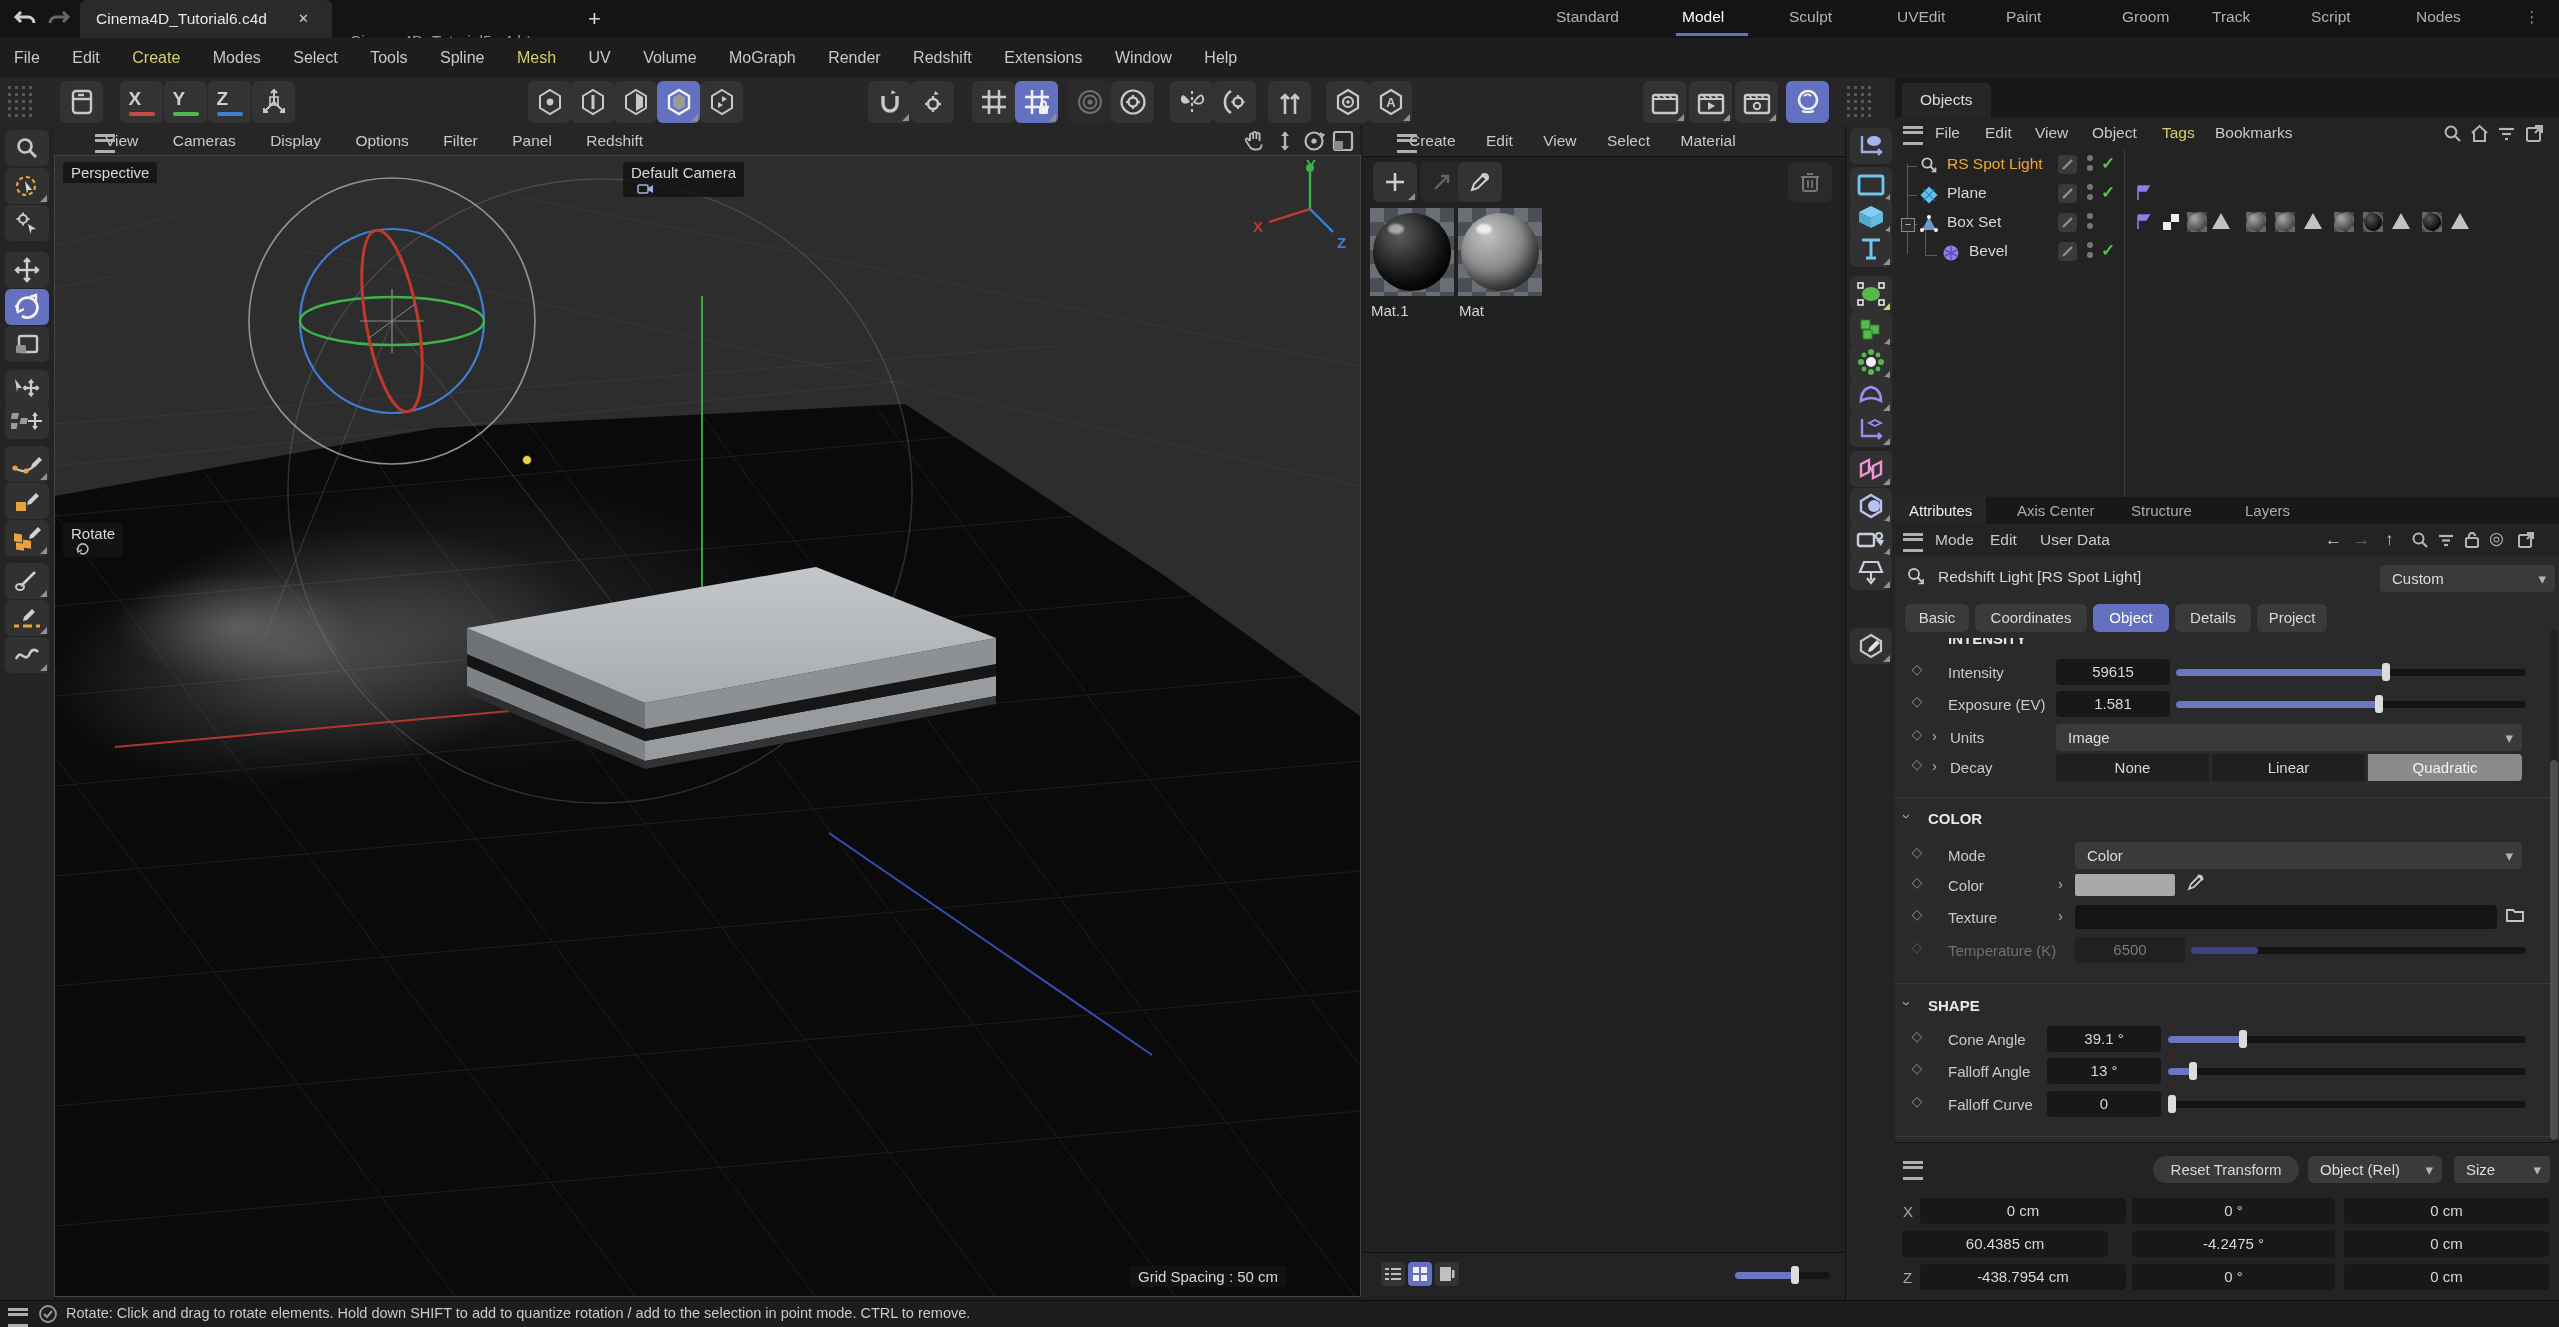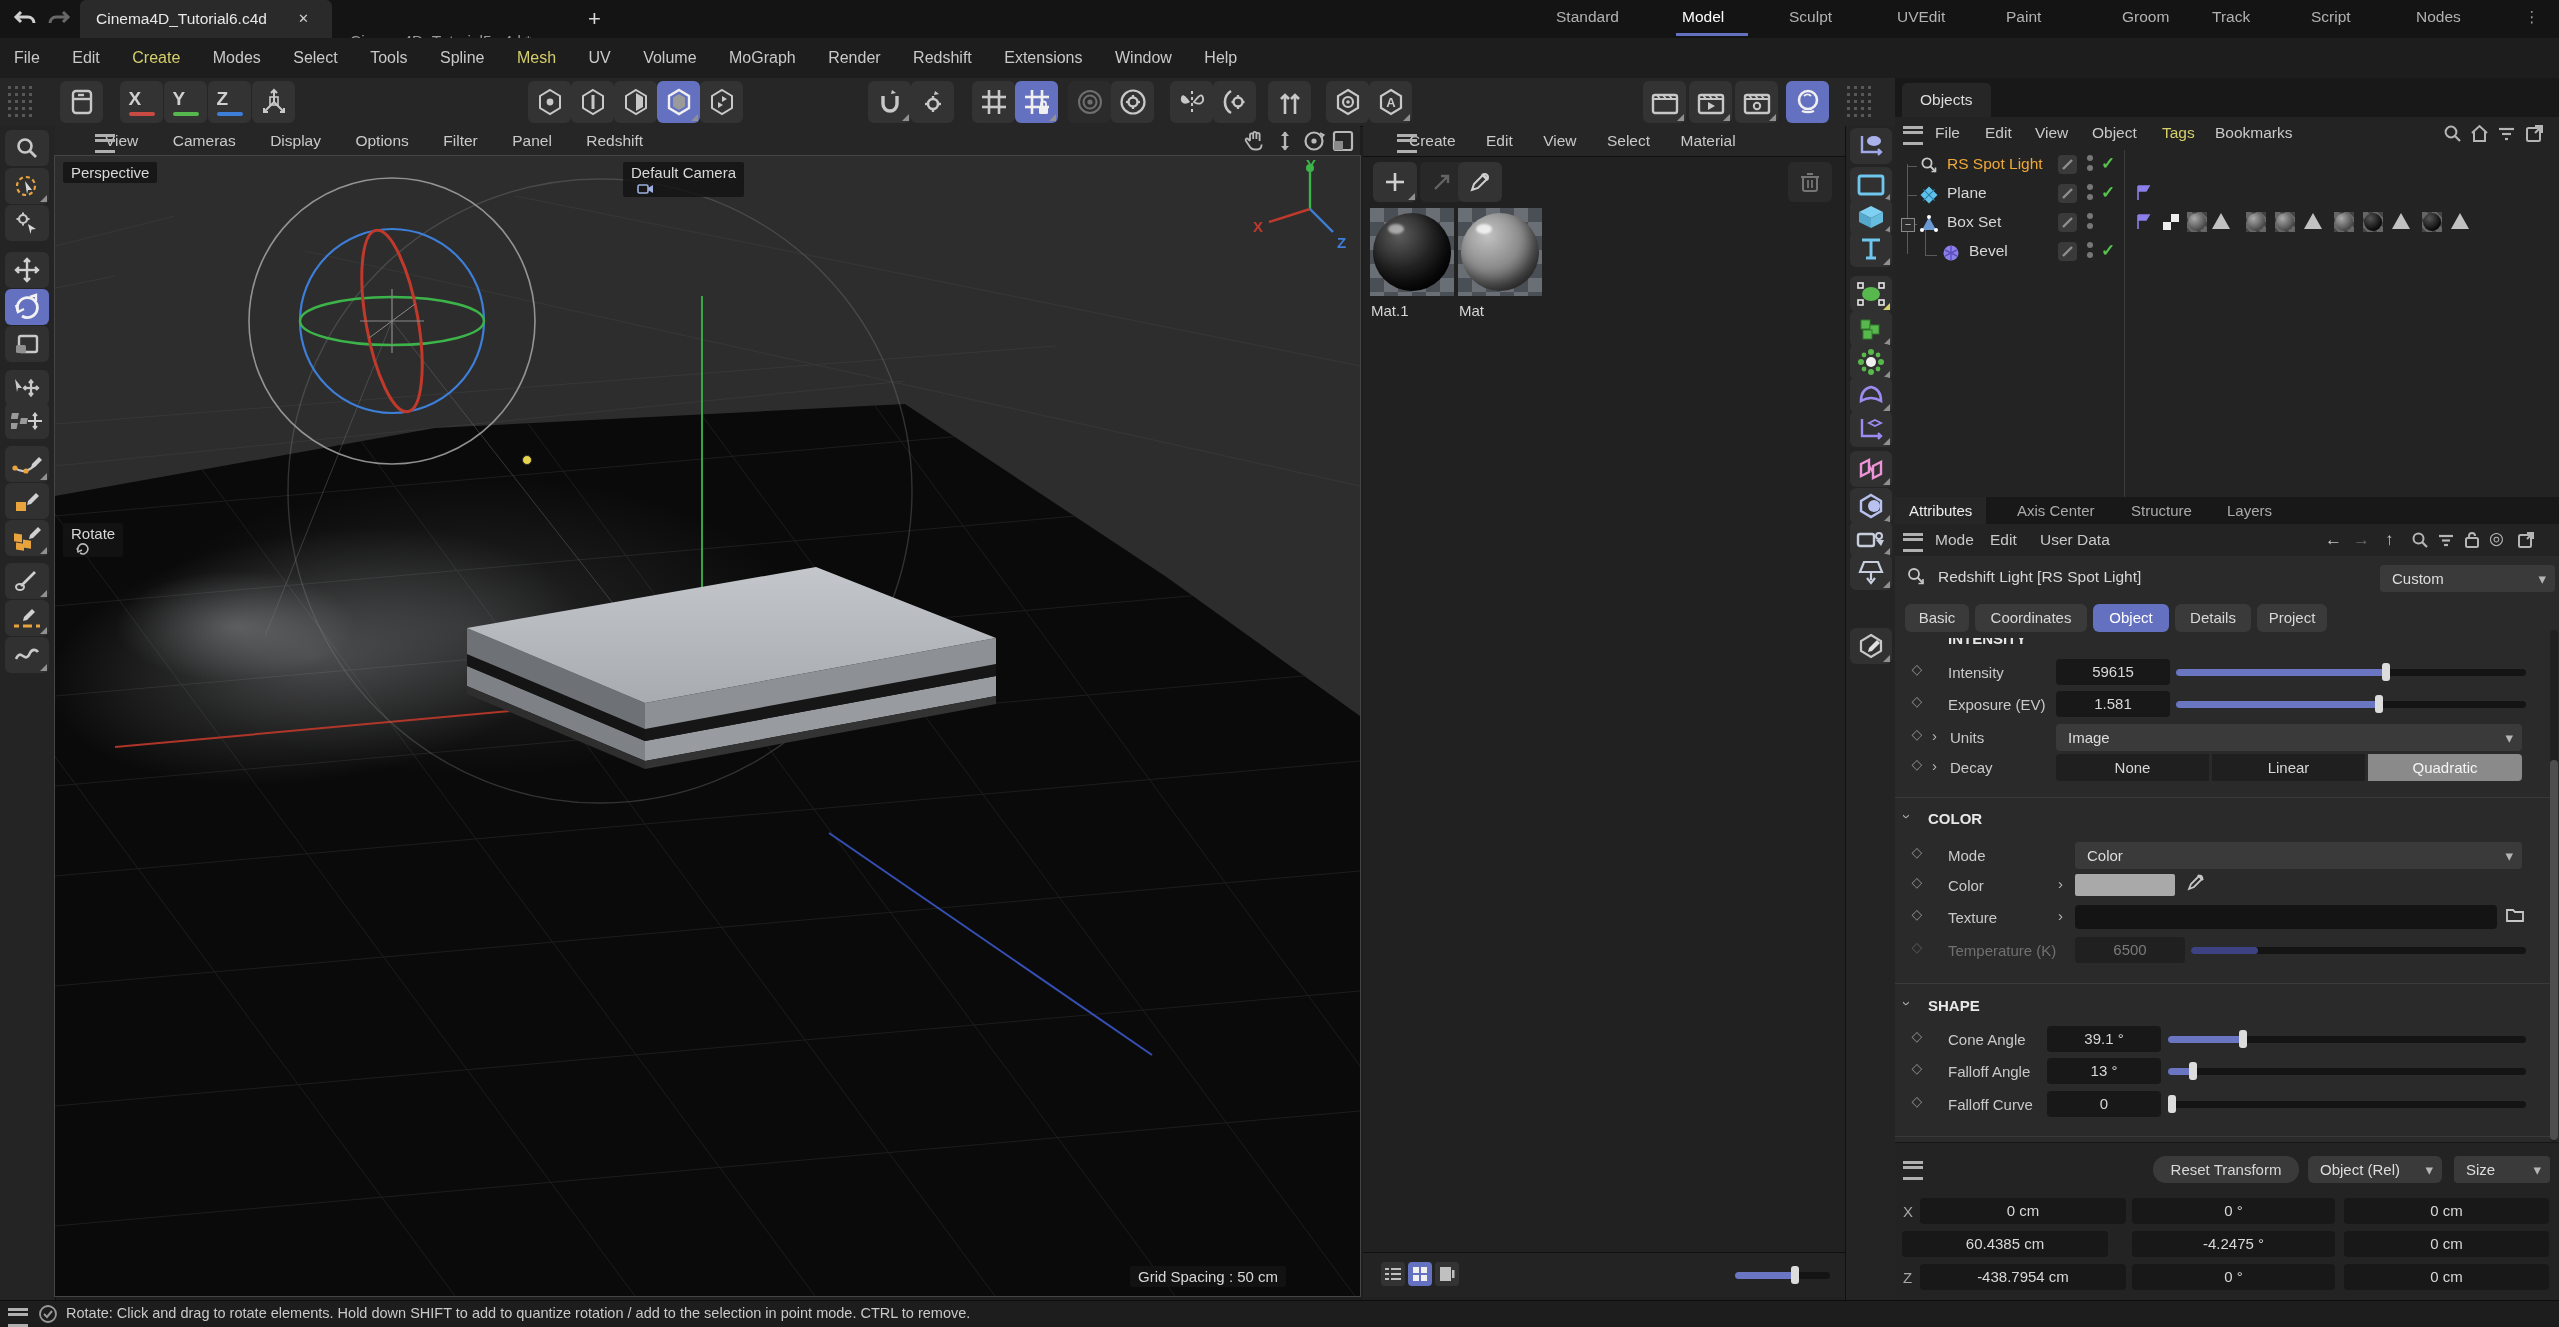--- a/index.html
+++ b/index.html
@@ -998,21 +998,21 @@
         </span>
       <span class="gcheck" style="left:206px;top:90px;">✓</span>
     </div>
     <div class="abs" style="left:229px;top:0;width:1px;height:347px;background:#3c3c3c;"></div>
   </div>
 
   <div class="attrhead">
     <div class="attrtab active" style="left:0;">Attributes</div>
     <div class="attrtab" style="left:108px;">Axis Center</div>
     <div class="attrtab" style="left:222px;">Structure</div>
-    <div class="attrtab" style="left:318px;">Layers</div>
+    <div class="attrtab" style="left:336px;">Layers</div>
   </div>
   <div class="attrmenu">
     <span class="burger" style="position:absolute;left:8px;top:9px;"></span>
     <span style="position:absolute;left:40px;">Mode</span>
     <span style="position:absolute;left:95px;">Edit</span>
     <span style="position:absolute;left:145px;">User Data</span>
     <span style="position:absolute;left:430px;color:#c8c8c8;font-size:17px;">←</span>
     <span style="position:absolute;left:458px;color:#666;font-size:17px;">→</span>
     <span style="position:absolute;left:490px;color:#c8c8c8;font-size:17px;">↑</span>
     <span style="position:absolute;left:516px;top:7px;">

